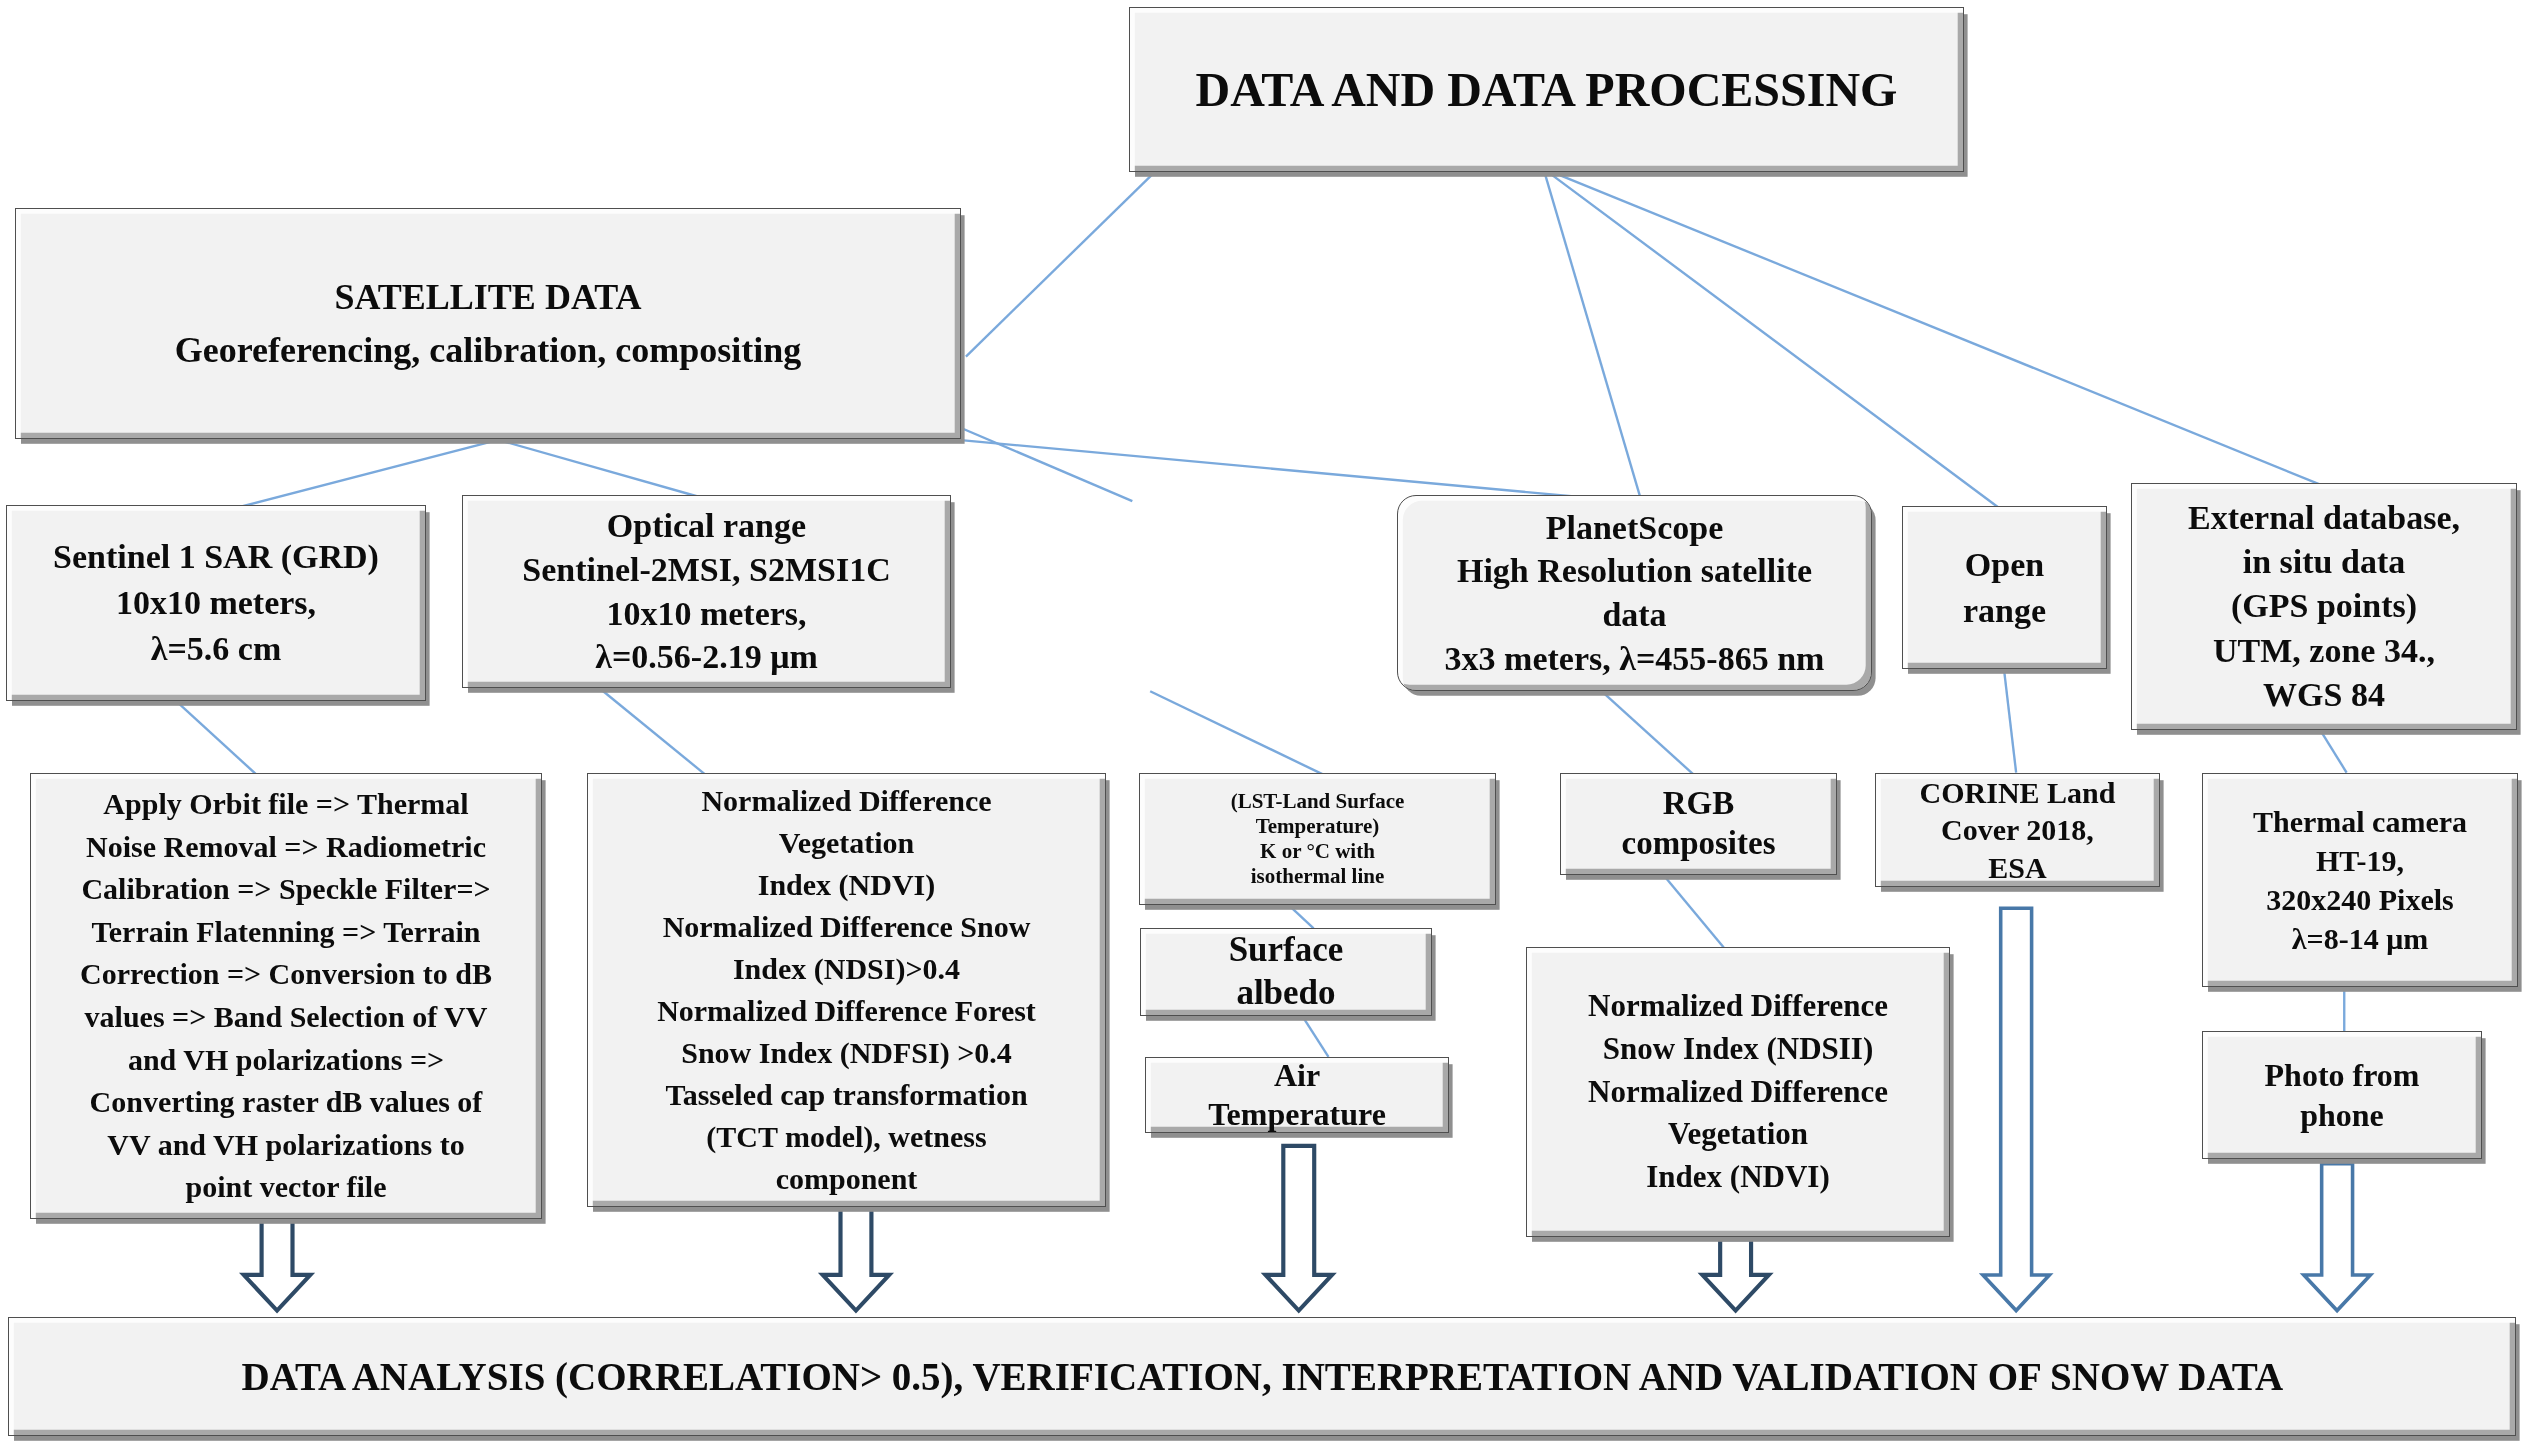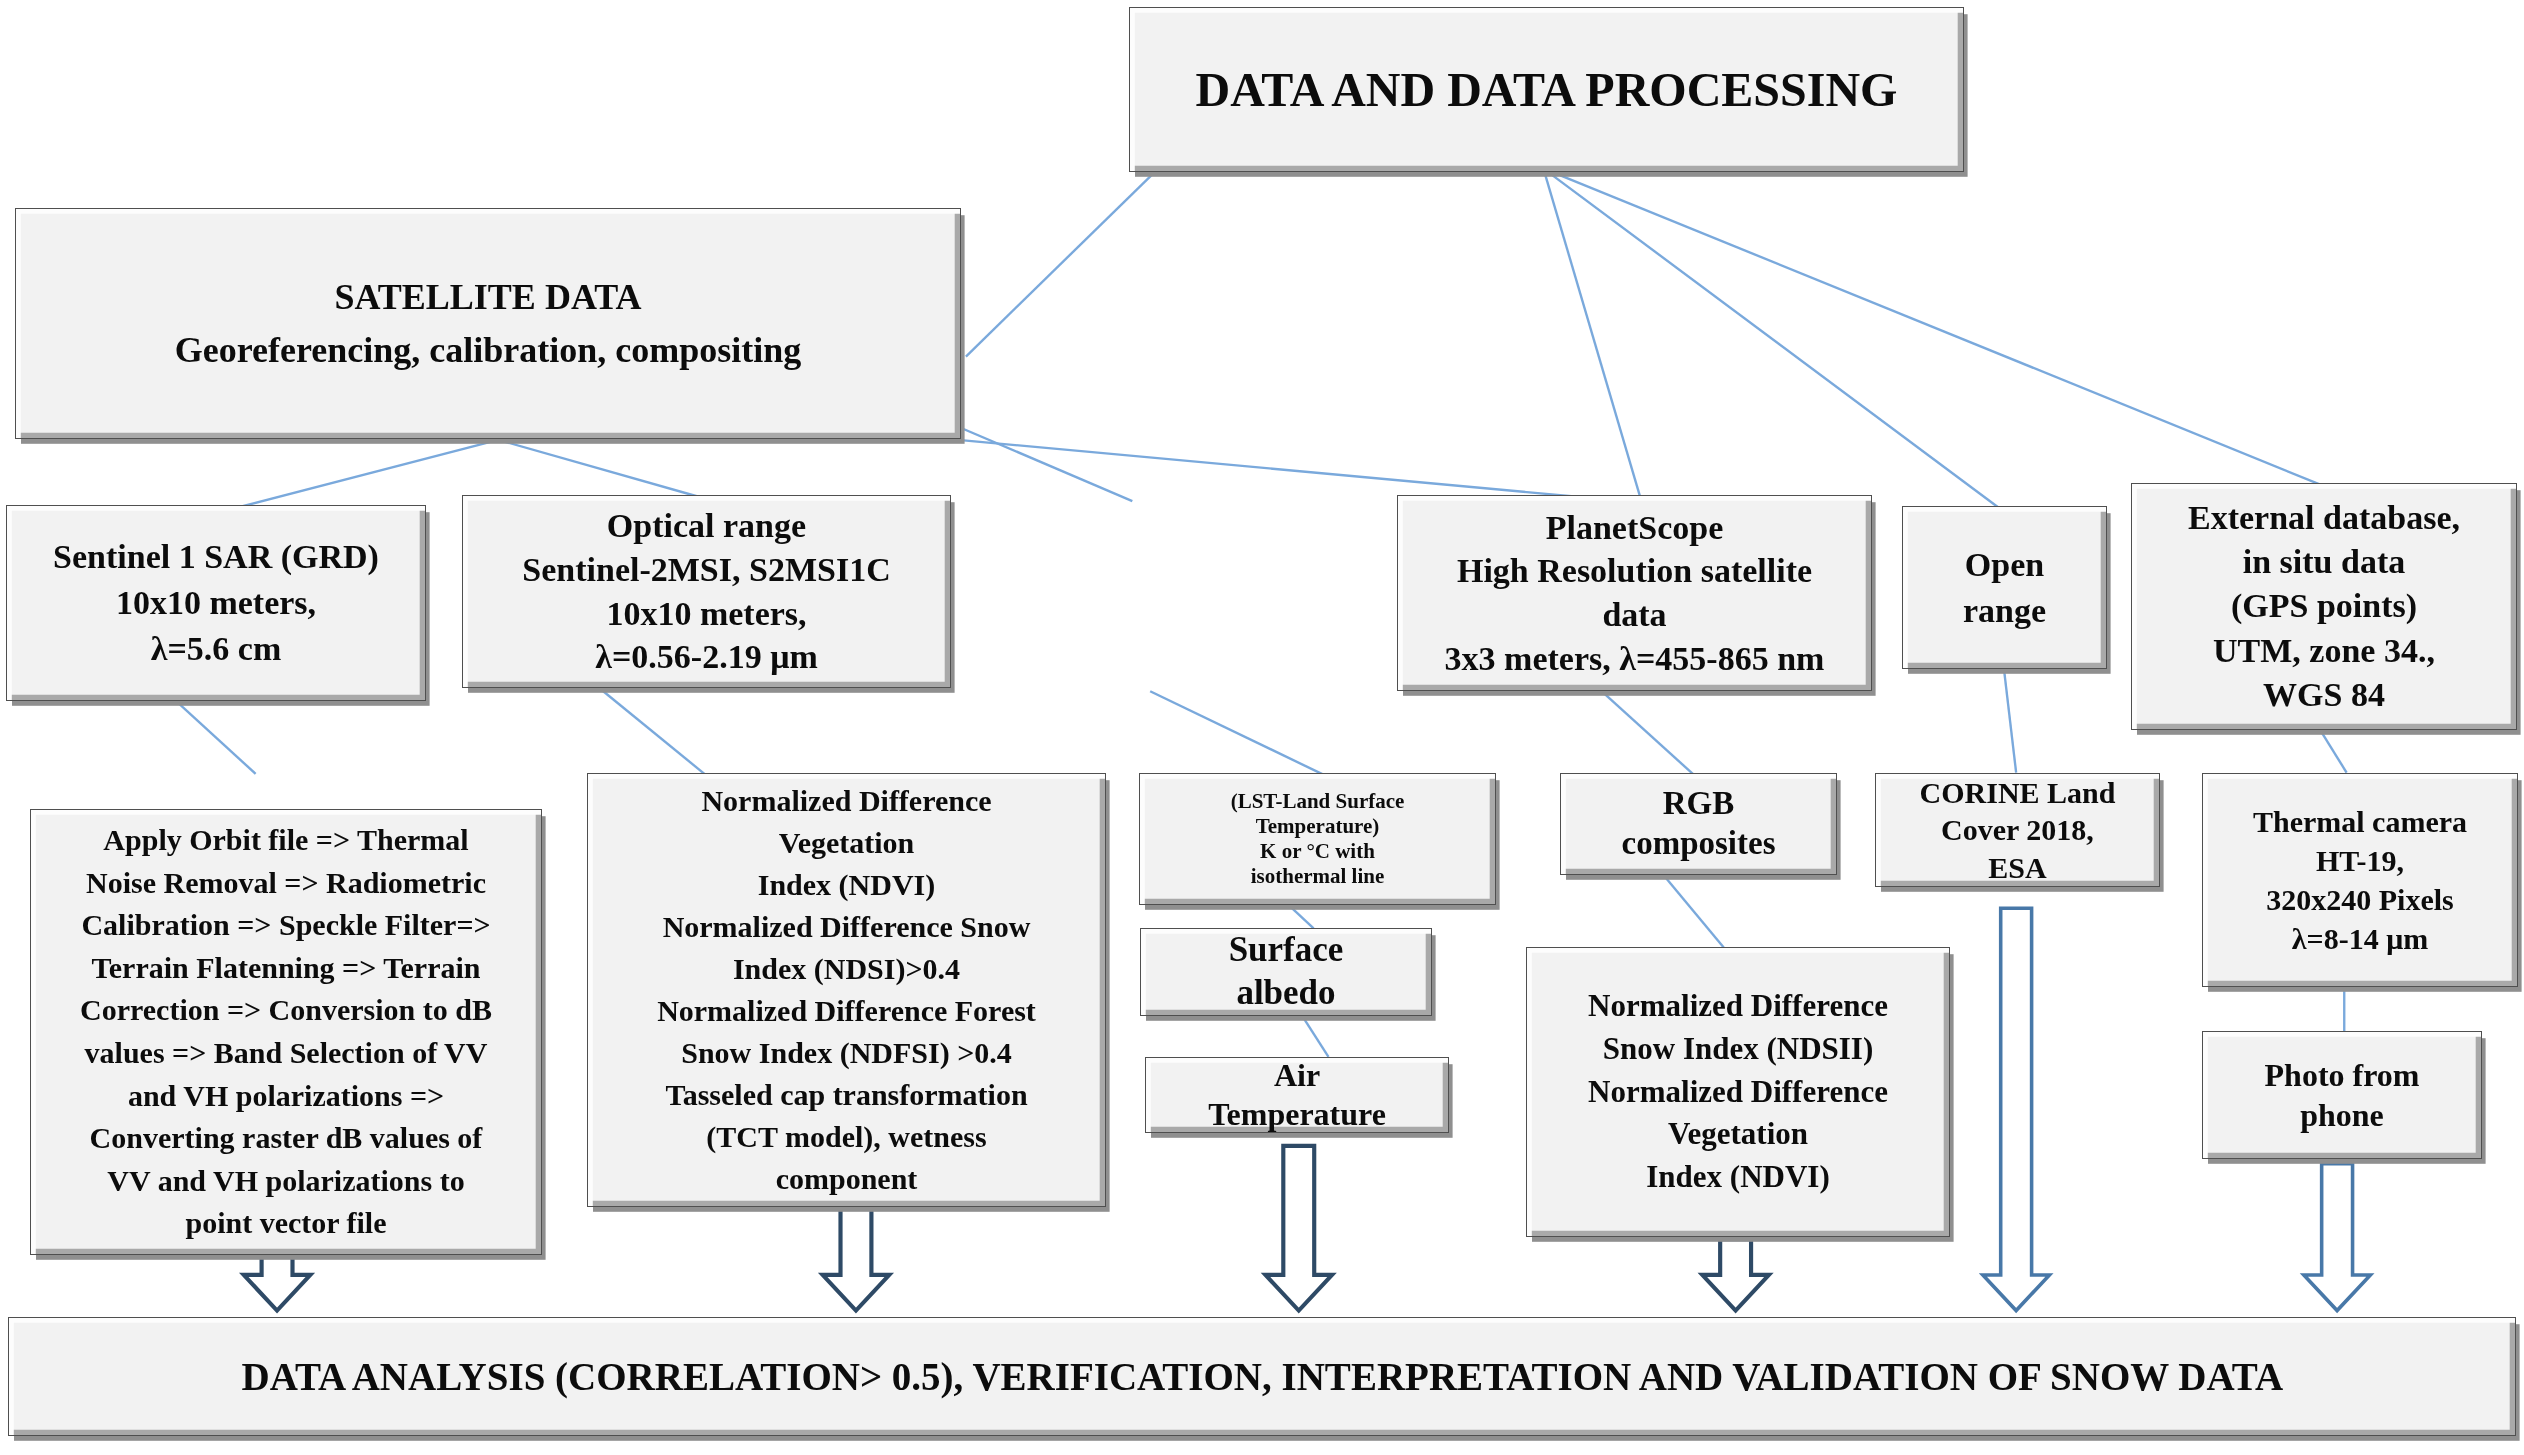--- a/index.html
+++ b/index.html
@@ -78,39 +78,39 @@
     <span class="txt">Sentinel 1 SAR (GRD)
 10x10 meters,
 λ=5.6 cm</span>
   </div>
   <div class="box" style="left:462px; top:495px; width:489px; height:193px; font-size:34px; line-height:1.28;">
     <span class="txt">Optical range
 Sentinel-2MSI, S2MSI1C
 10x10 meters,
 λ=0.56-2.19 μm</span>
   </div>
-  <div class="box" style="left:1397px; top:495px; width:475px; height:196px; font-size:34px; line-height:1.28;">
+  <div class="box" style="left:1397px; top:495px; width:475px; height:196px; font-size:34px; line-height:1.28;border-radius:19px;">
     <span class="txt">PlanetScope
 High Resolution satellite
 data
 3x3 meters, λ=455-865 nm</span>
   </div>
   <div class="box" style="left:1902px; top:506px; width:205px; height:163px; font-size:34px; line-height:1.35;">
     <span class="txt">Open
 range</span>
   </div>
   <div class="box" style="left:2131px; top:483px; width:386px; height:247px; font-size:34px; line-height:1.3;">
     <span class="txt">External database,
 in situ data
 (GPS points)
 UTM, zone 34.,
 WGS 84</span>
   </div>
 
-  <div class="box" style="left:30px; top:773px; width:512px; height:446px; font-size:30px; line-height:1.42;margin-top:36px;">
+  <div class="box" style="left:30px; top:773px; width:512px; height:446px; font-size:30px; line-height:1.42;">
     <span class="txt">Apply Orbit file =&gt; Thermal
 Noise Removal =&gt; Radiometric
 Calibration =&gt; Speckle Filter=&gt;
 Terrain Flatenning =&gt; Terrain
 Correction =&gt; Conversion to dB
 values =&gt; Band Selection of VV
 and VH polarizations =&gt;
 Converting raster dB values of
 VV and VH polarizations to
 point vector file</span>

